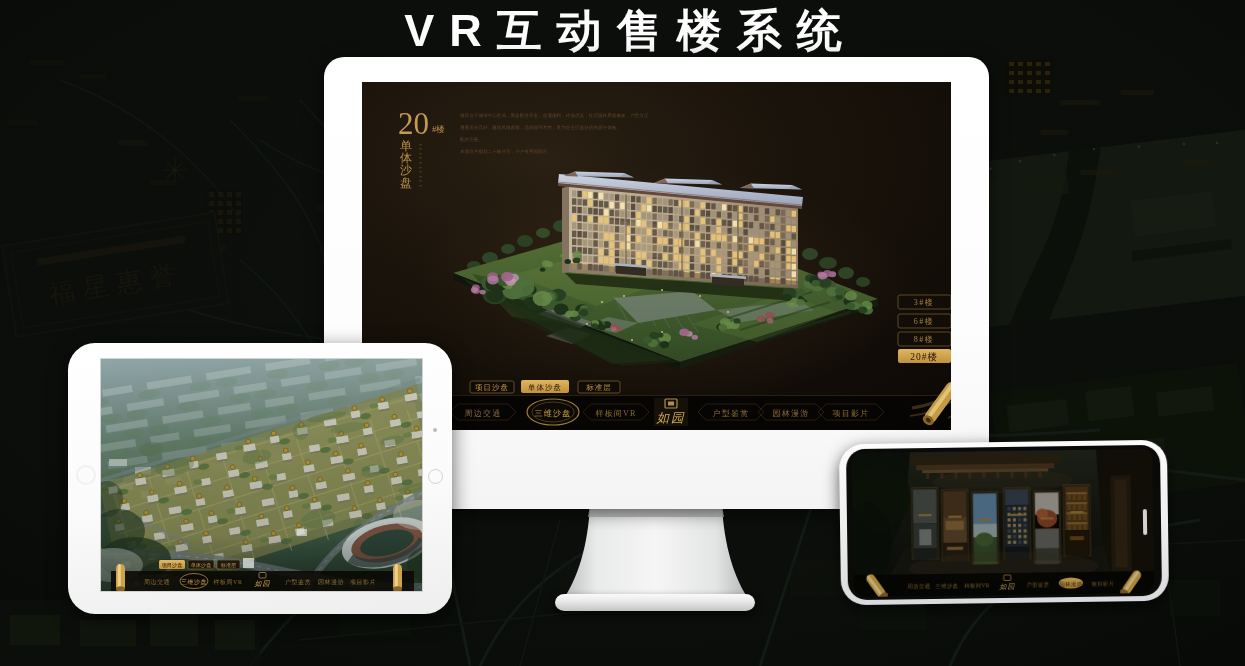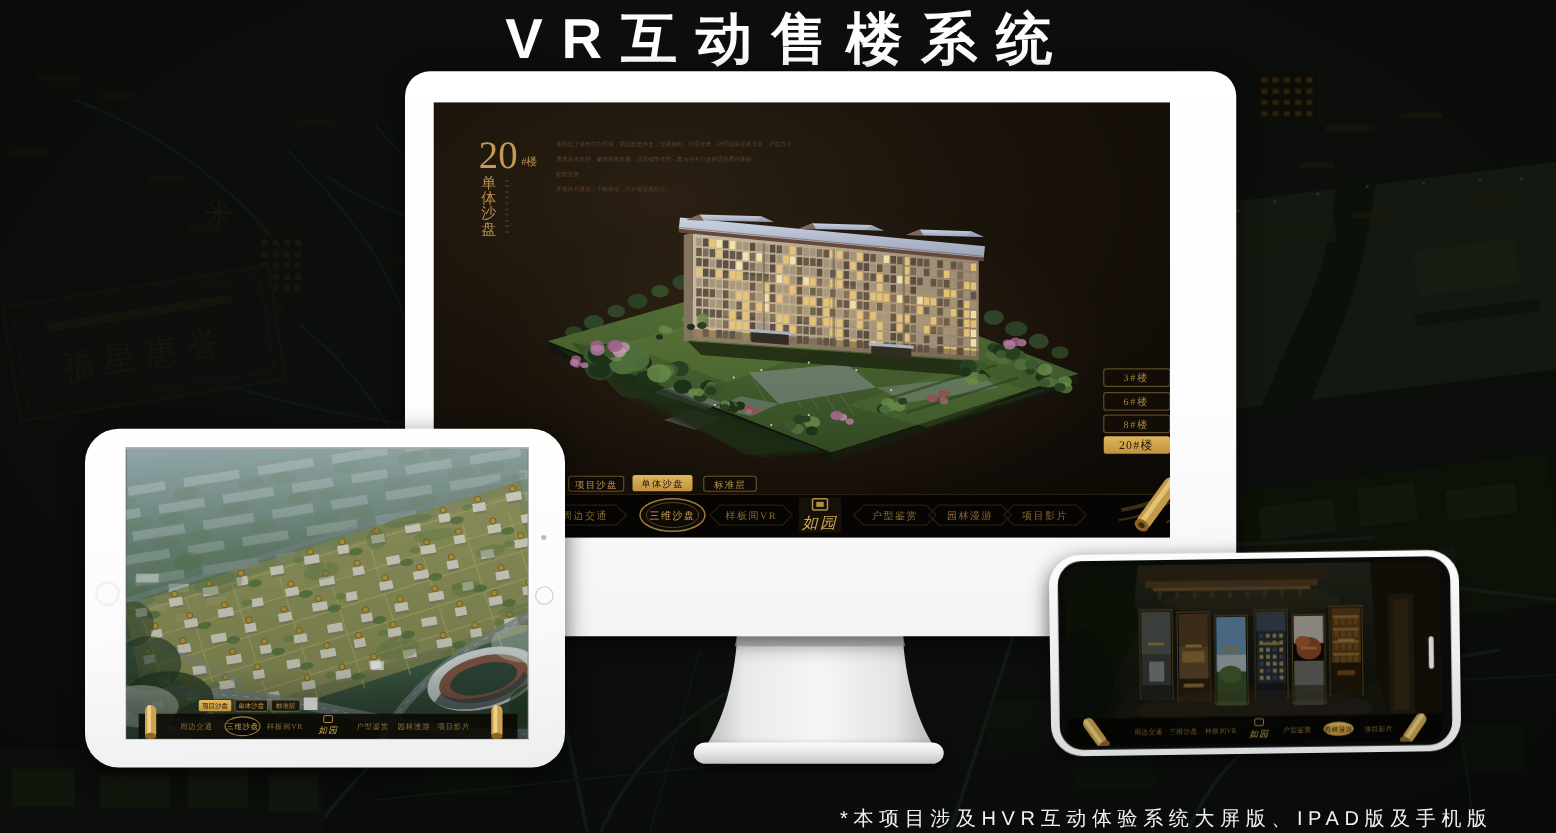--- a/index.html
+++ b/index.html
@@ -1,20 +1,20 @@
 <!DOCTYPE html>
 <html><head><meta charset="utf-8"><style>
 *{margin:0;padding:0;box-sizing:border-box}
 body{width:1245px;height:666px;overflow:hidden;background:#0a0d0a;font-family:"Liberation Sans",sans-serif}
 #stage{position:relative;width:1245px;height:666px;overflow:hidden}
 .title{position:absolute;left:8px;top:1px;width:1245px;text-align:center;color:#fdfdfd;
   font-size:45px;font-weight:bold;letter-spacing:15px;font-family:"Liberation Sans",sans-serif}
 .caption{position:absolute;left:672px;top:645px;color:#f2f2f2;font-size:16px;letter-spacing:4.5px;white-space:nowrap}
 .monitor{position:absolute;left:324px;top:57px;width:665px;height:452px;background:linear-gradient(180deg,#ffffff 0%,#fdfdfd 60%,#f4f4f4 100%);border-radius:20px;box-shadow:0 4px 18px rgba(0,0,0,0.55)}
-.mscreen{position:absolute;left:23px;top:25px;width:589px;height:348px;background:#120d07;overflow:hidden}
+.mscreen{position:absolute;left:38px;top:25px;width:589px;height:348px;background:#120d07;overflow:hidden}
 .stand-neck{position:absolute;left:560px;top:505px;width:192px;height:96px}
 .stand-base{position:absolute;left:555px;top:594px;width:200px;height:17px;border-radius:10px/9px;
   background:linear-gradient(180deg,#fafafa 0%,#e8e8e8 45%,#c4c4c4 100%);box-shadow:0 4px 8px rgba(0,0,0,0.6)}
 .tablet{position:absolute;left:68px;top:343px;width:384px;height:271px;background:linear-gradient(175deg,#ffffff 0%,#fbfbfb 55%,#eeeeee 100%);border-radius:27px;box-shadow:0 6px 20px rgba(0,0,0,0.6)}
 .tscreen{position:absolute;left:32px;top:15px;width:323px;height:234px;background:#202a28;overflow:hidden;border:1px solid #cfd2d0}
 .thome{position:absolute;left:360px;top:126px;width:15px;height:15px;border-radius:50%;border:1.6px solid #d2d2d2}
 .tcam{position:absolute;left:365px;top:85px;width:4px;height:4px;border-radius:50%;background:#b8bcba}
 .phone{position:absolute;left:840px;top:442px;width:328px;height:161px;background:linear-gradient(180deg,#fcfcfc 0%,#ededed 55%,#d9dadb 100%);border-radius:25px;box-shadow:0 5px 16px rgba(0,0,0,0.65);transform:rotate(-0.8deg)}
 .pinner{position:absolute;left:7px;top:5px;width:314px;height:151px;background:#0a0b09;border-radius:19px}
 .pscreen{position:absolute;left:6px;top:4px;width:300px;height:144px;background:#101210;border-radius:12px;overflow:hidden}
@@ -1565,13 +1565,12 @@
               <rect x="-4.5" y="-13" width="9" height="26" rx="4.5" fill="#d0a44e"></rect>
               <rect x="-2.3" y="-13" width="3" height="26" rx="1.5" fill="#ecd18a"></rect>
               <ellipse cx="0" cy="13" rx="5" ry="3.2" fill="#8a6426"></ellipse>
             </g>
             <rect width="300" height="144" fill="#020402" opacity="0.18"></rect>
           </svg>
         </div>
       </div>
       <div class="phome"></div>
     </div>
-    <div class="caption">*本项目涉及HVR互动体验系统大屏版、IPAD版及手机版</div>
   </div>
 </body></html>

